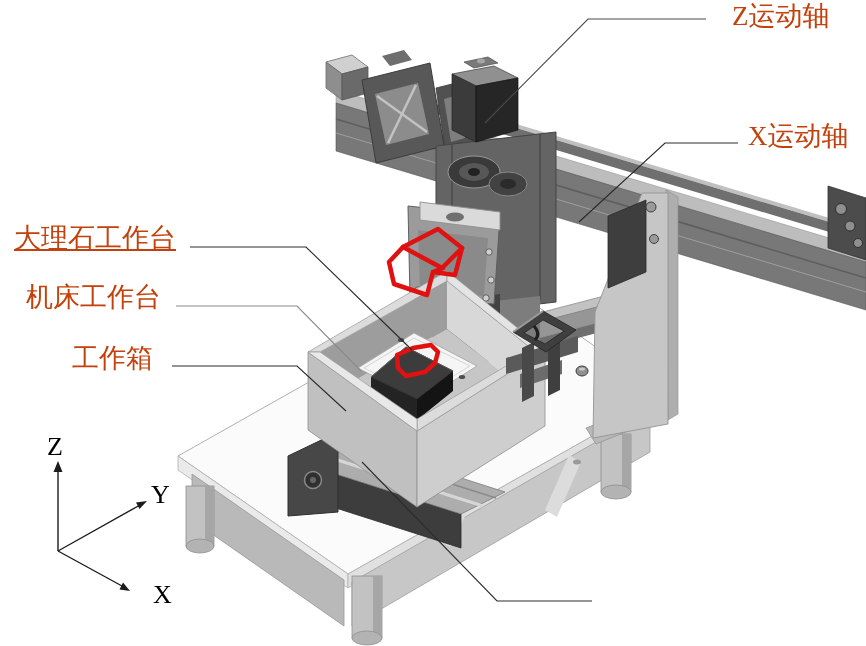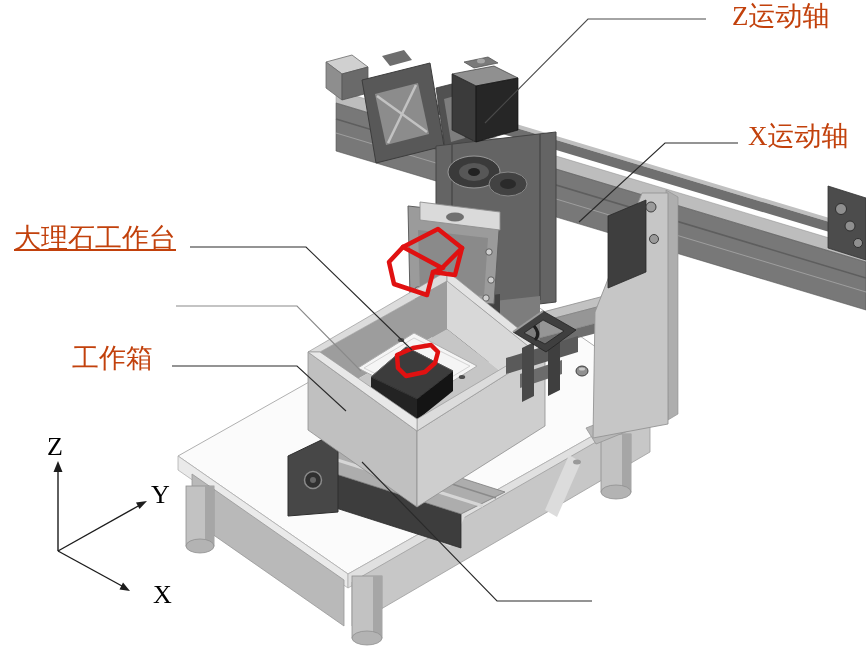--- a/index.html
+++ b/index.html
@@ -203,19 +203,20 @@
     <line x1="58" y1="551" x2="122" y2="586"></line>
     <polygon points="58,461 53.5,472 62.5,472" fill="#1c1c1c" stroke="none"></polygon>
     <polygon points="147,501 139.5,509 136,502.5" fill="#1c1c1c" stroke="none"></polygon>
     <polygon points="130,591 119.5,589.5 123,582.5" fill="#1c1c1c" stroke="none"></polygon>
   </g>
 </svg>
 
   <div class="callout" style="left:732px;top:2px;">Z运动轴</div>
   <div class="callout" style="left:748px;top:114px;margin-top:8px;">X运动轴</div>
   <div class="callout" style="left:14px;top:224px;text-decoration:underline;">大理石工作台</div>
+  <div class="callout" style="left:26px;top:283px;">机床工作台</div>
   <div class="callout" style="left:72px;top:344px;">工作箱</div>
 
   <div class="axis-letter" style="left:47px;top:434px;">Z</div>
   <div class="axis-letter" style="left:151px;top:482px;">Y</div>
   <div class="axis-letter" style="left:153px;top:582px;">X</div>
 
 </div>
 
 </body></html>

